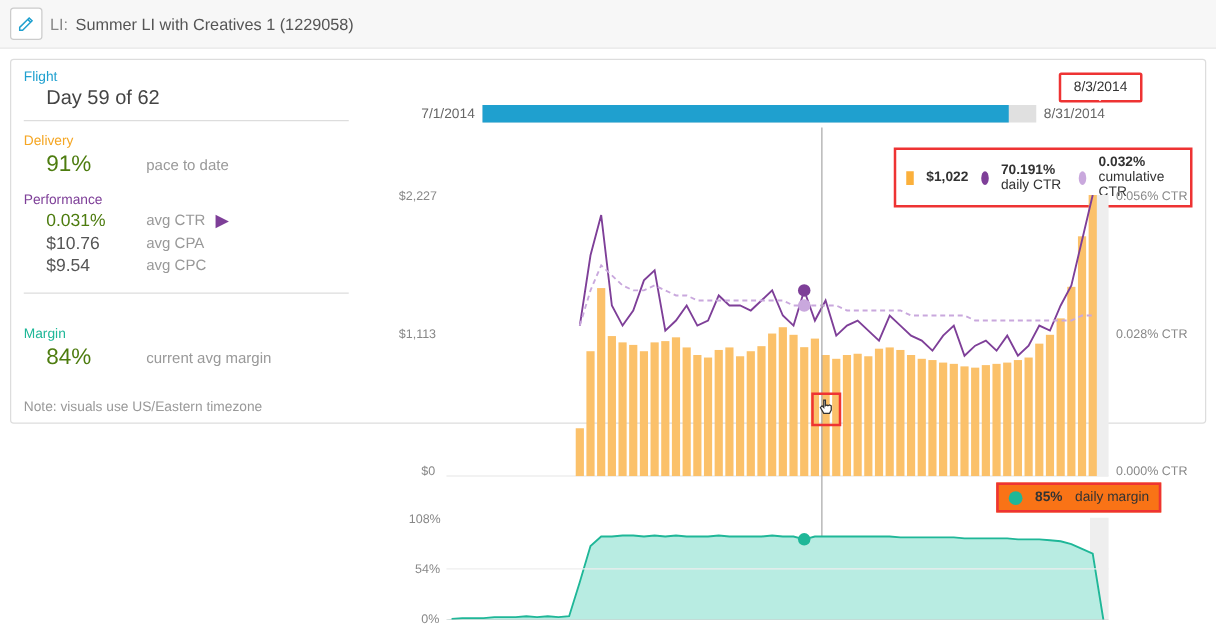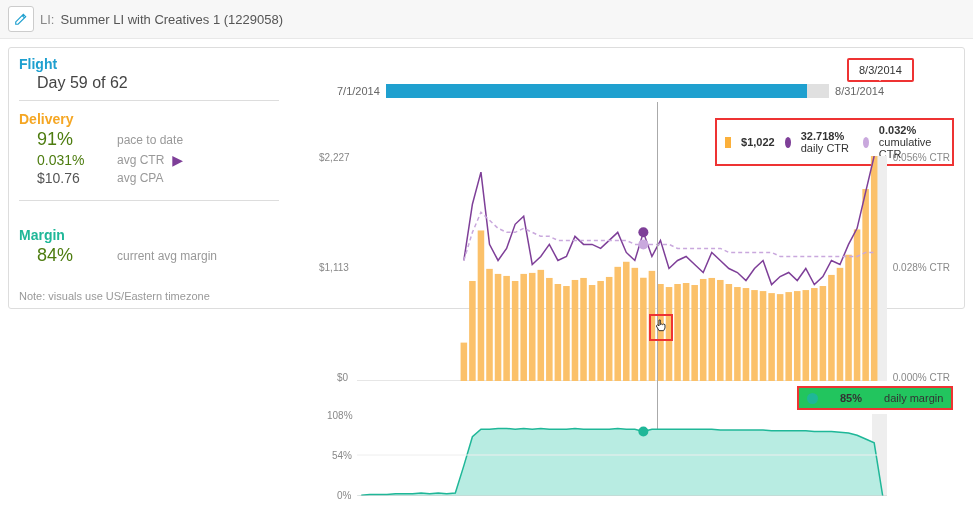--- a/index.html
+++ b/index.html
@@ -4,21 +4,21 @@
 <style>
 html,body{margin:0;padding:0;font-family:-apple-system,Helvetica,Arial,sans-serif;background:#fff;color:#333;font-size:13px}
 .container{width:973px;height:500px;position:relative;box-sizing:border-box}
 .header{padding:6px 8px;background:#f7f7f7;border-bottom:1px solid #e8e8e8;display:flex;align-items:center;gap:6px}
 .edit-btn{width:24px;height:24px;border:1px solid #ccc;border-radius:3px;display:flex;align-items:center;justify-content:center;background:#fff;cursor:pointer}
 .li-label{color:#888}
 .li-title{font-weight:normal;color:#555}
 .card{margin:8px;border:1px solid #ddd;border-radius:3px;padding:8px 10px 6px 10px}
 .row{display:flex}
 .sidebar{width:260px;padding-right:8px}
-.sect-title{font-size:14px;font-weight:bold;margin:0 0 2px 0}
+.sect-title{font-size:11px;font-weight:normal;margin:0 0 2px 0}
 .sect-sub{font-size:16px;color:#444;margin:0 0 8px 18px}
 .flight-h{color:#1fa0cf}
 .delivery-h{color:#f5a623;margin-top:10px}
 .perf-h{color:#7e3f98;margin-top:12px}
 .metric-row{display:flex;align-items:center;margin:2px 0 2px 18px;font-size:14px;color:#666}
 .metric-val{width:80px;color:#555}
 .metric-val.em{color:#4d7c0f}
 .metric-lbl{color:#999;font-size:12px}
 .caret{color:#7e3f98;margin-left:8px}
 .margin-h{color:#1fb798;margin-top:26px}
@@ -37,21 +37,21 @@
 .tip-date::after{content:"";position:absolute;left:50%;bottom:-7px;margin-left:-6px;border:6px solid transparent;border-top-color:#fff}
 
 
 .legend{position:absolute;left:428px;top:62px;border:2px solid #e33;background:#fff;padding:4px 8px;font-size:11px;display:flex;align-items:center;gap:10px}
 .swatch{width:11px;height:11px;display:inline-block}
 .sw-bar{background:#fbb03b}
 .sw-daily{background:#7e3f98;border-radius:50%}
 .sw-cum{background:#c9a8dd;border-radius:50%}
 
 
-.legend-m{position:absolute;left:510px;top:330px;border:2px solid #e33;background:#22c55e;padding:4px 8px;font-size:11px;display:flex;align-items:center;gap:22px}
+.legend-m{position:absolute;left:510px;top:330px;border:2px solid #e33;background:#f97316;padding:4px 8px;font-size:11px;display:flex;align-items:center;gap:10px}
 .sw-mar{width:11px;height:11px;background:#1fb798;border-radius:50%}
 
 
 .axlbl{position:absolute;font-size:10px;color:#888}
 
 
 .svgbox{position:absolute}
 
 
 .vline{position:absolute;width:1px;background:#aaa}
@@ -82,30 +82,35 @@
 
       <div class="sidebar">
         <div class="sect-title flight-h">Flight</div>
         <div class="sect-sub">Day 59 of 62</div>
         <hr class="sep">
         <div class="sect-title delivery-h">Delivery</div>
         <div class="metric-row">
           <span class="metric-val em" style="font-size:18px">91%</span>
           <span class="metric-lbl">pace to date</span>
         </div>
+        <div class="sect-title perf-h">Performance</div>
         <div id="perf-rows">
             <div class="metric-row">
               <span class="metric-val em">0.031%</span>
               <span class="metric-lbl">avg CTR</span>
               <span class="caret">▶</span>
             </div>
             <div class="metric-row">
               <span class="metric-val">$10.76</span>
               <span class="metric-lbl">avg CPA</span>
             </div>
+            <div class="metric-row">
+              <span class="metric-val">$9.54</span>
+              <span class="metric-lbl">avg CPC</span>
+            </div>
           </div>
         <hr class="sep" style="margin-top:14px">
         <div class="sect-title margin-h">Margin</div>
         <div class="metric-row">
           <span class="metric-val em" style="font-size:18px">84%</span>
           <span class="metric-lbl">current avg margin</span>
         </div>
         <div class="note">Note: visuals use US/Eastern timezone</div>
       </div>
 
@@ -120,21 +125,21 @@
           <div class="flight-bar">
             <div class="flight-fill" id="flight-fill" style="width: 95%;"></div>
           </div>
           <span class="flight-date">8/31/2014</span>
         </div>
 
         <div class="legend">
           <span class="swatch sw-bar"></span>
           <b>$1,022</b>
           <span class="swatch sw-daily"></span>
-          <span><b>32.718%</b> <span>daily CTR</span></span>
+          <span><b>70.191%</b> <span>daily CTR</span></span>
           <span class="swatch sw-cum"></span>
           <span><b>0.032%</b> <span>cumulative CTR</span></span>
         </div>
 
         <span class="axlbl" style="left:32px;top:96px">$2,227</span>
         <span class="axlbl" style="left:32px;top:206px">$1,113</span>
         <span class="axlbl" style="left:50px;top:316px">$0</span>
         <span class="axlbl" style="right:4px;top:96px">0.056% CTR</span>
         <span class="axlbl" style="right:4px;top:206px">0.028% CTR</span>
         <span class="axlbl" style="right:4px;top:316px">0.000% CTR</span>

